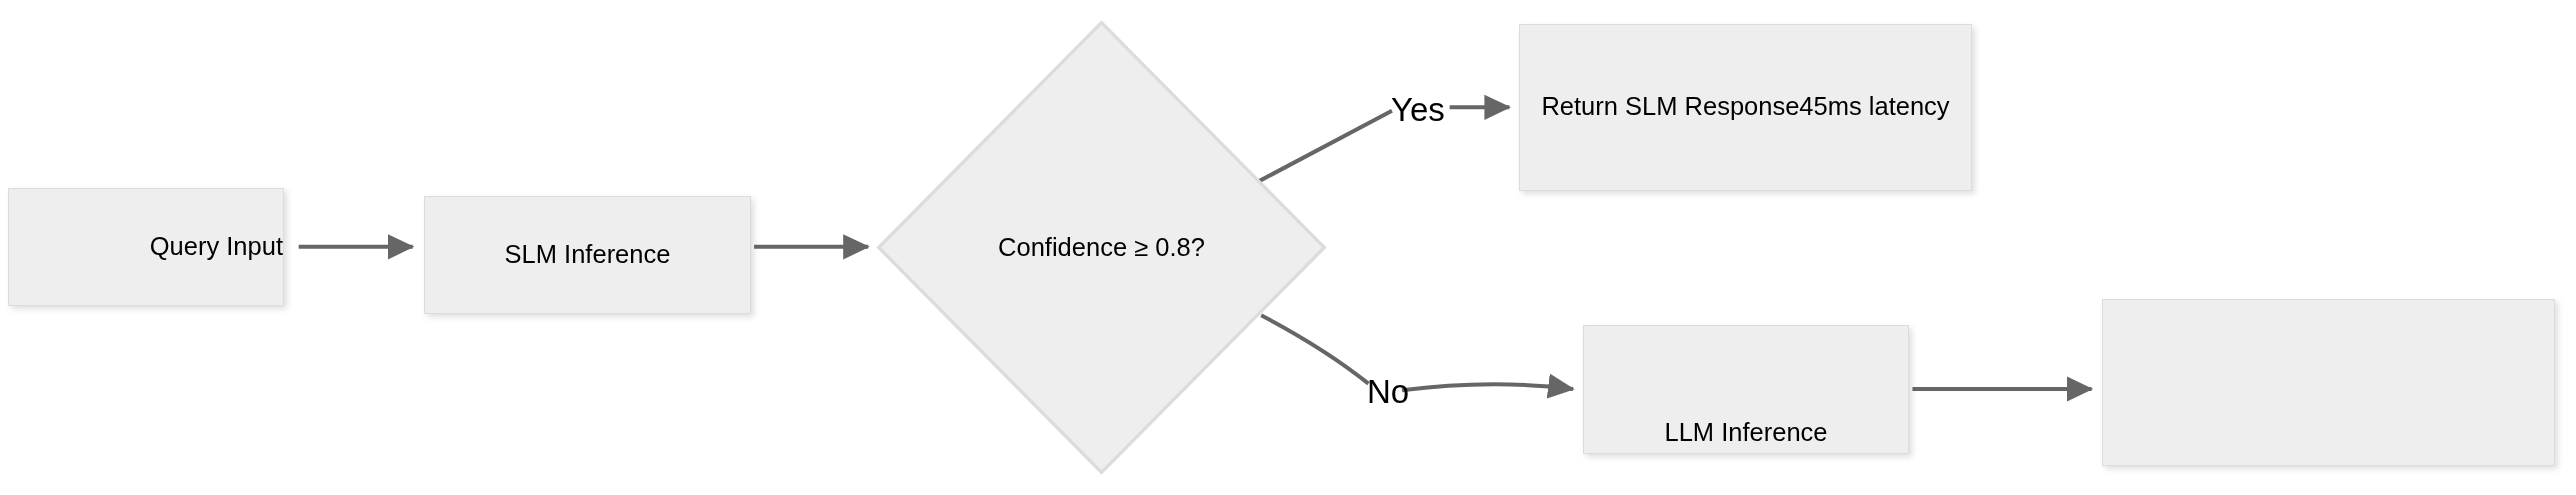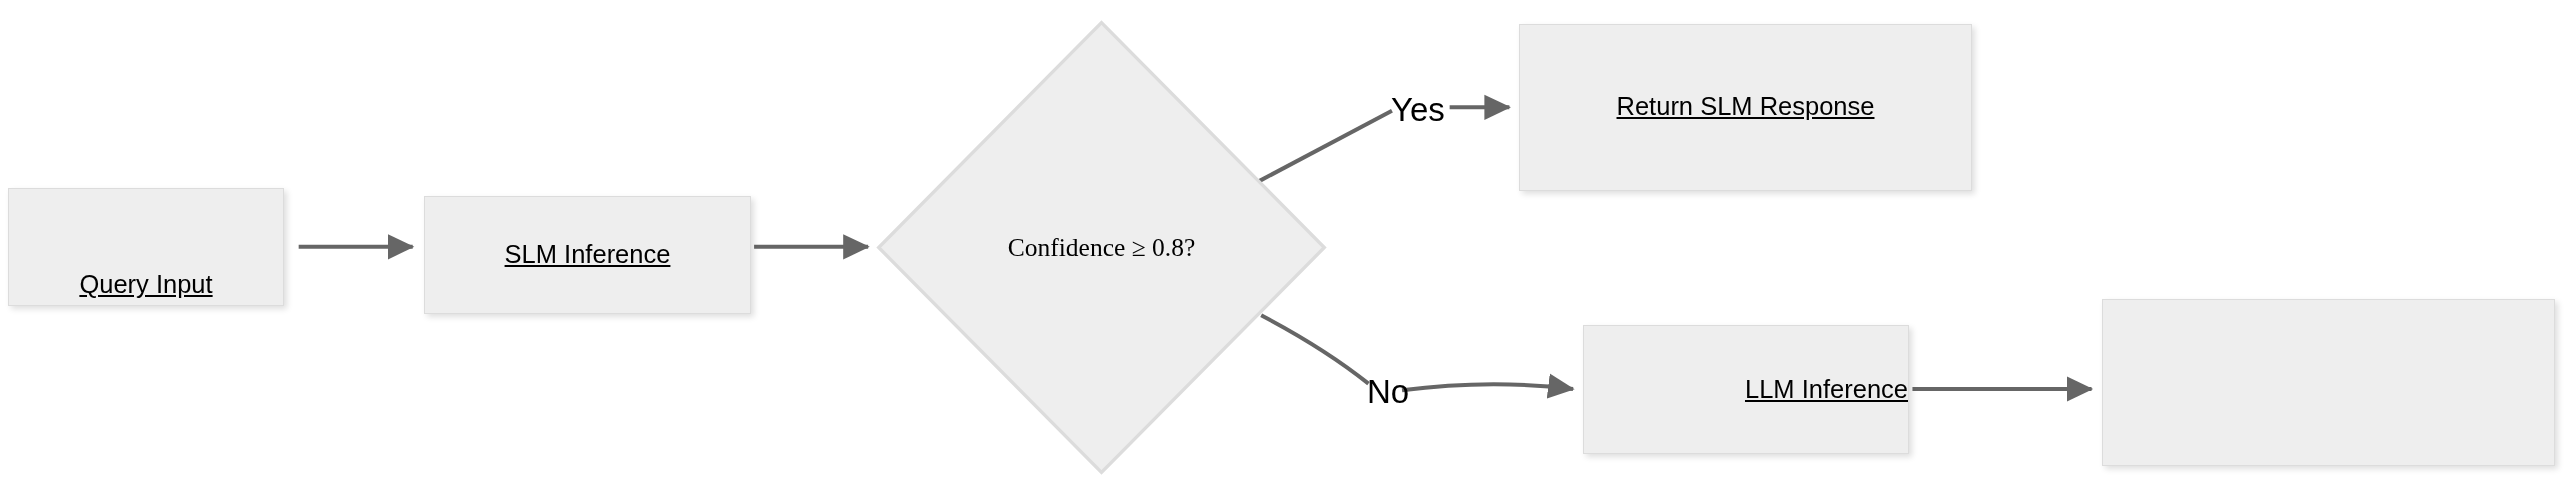--- a/index.html
+++ b/index.html
@@ -18,29 +18,27 @@
     background: #ffffff;
     overflow: hidden;
   }
   .node {
     position: absolute;
     background: #eeeeee;
     border: 1.3px solid #dcdcdc;
     box-shadow: 2.7px 2.7px 6px rgba(0,0,0,0.13);
     box-sizing: border-box;
     display: flex;
-    flex-direction: column;
     align-items: center;
     justify-content: center;
     color: #000000;
     font-size: 25.5px;
     line-height: 1.62;
     text-align: center;
     white-space: nowrap;
-    text-decoration: underline;
   }
   .node .line {
     display: block;
   }
   .decision {
     position: absolute;
     box-sizing: border-box;
     display: flex;
     align-items: center;
     justify-content: center;
@@ -110,29 +108,30 @@
   </svg>
 
   <div class="node" style="left:8px; top:188px; width:276px; height:118px;justify-content:flex-end;">
     <span class="line">Query Input</span>
   </div>
 
   <div class="node" style="left:424px; top:196px; width:327px; height:118px;">
     <span class="line">SLM Inference</span>
   </div>
 
-  <div class="decision" style="left:876px; top:20px; width:451px; height:455px;font-family:Liberation Serif, serif;">
+  <div class="decision" style="left:876px; top:20px; width:451px; height:455px;">
     <svg class="diamond-shape" viewBox="0 0 672 678" preserveAspectRatio="none" xmlns="http://www.w3.org/2000/svg">
       <polygon points="336,4 668,339 336,674 4,339" fill="#eeeeee" stroke="#dcdcdc" stroke-width="5"></polygon>
     </svg>
     <span class="decision-label">Confidence ≥ 0.8?</span>
   </div>
 
   <div class="node" style="left:1519px; top:23.5px; width:453px; height:167px;">
     <span class="line">Return SLM Response</span>
+    <span class="line">45ms latency</span>
   </div>
 
   <div class="node" style="left:1583px; top:325px; width:326px; height:129px;align-items:flex-end;">
     <span class="line">LLM Inference</span>
   </div>
 
   <div class="node" style="left:2102px; top:299px; width:453px; height:167px;">
   </div>
 
   <div class="edge-label" style="left:1391px; top:91px;">Yes</div>

